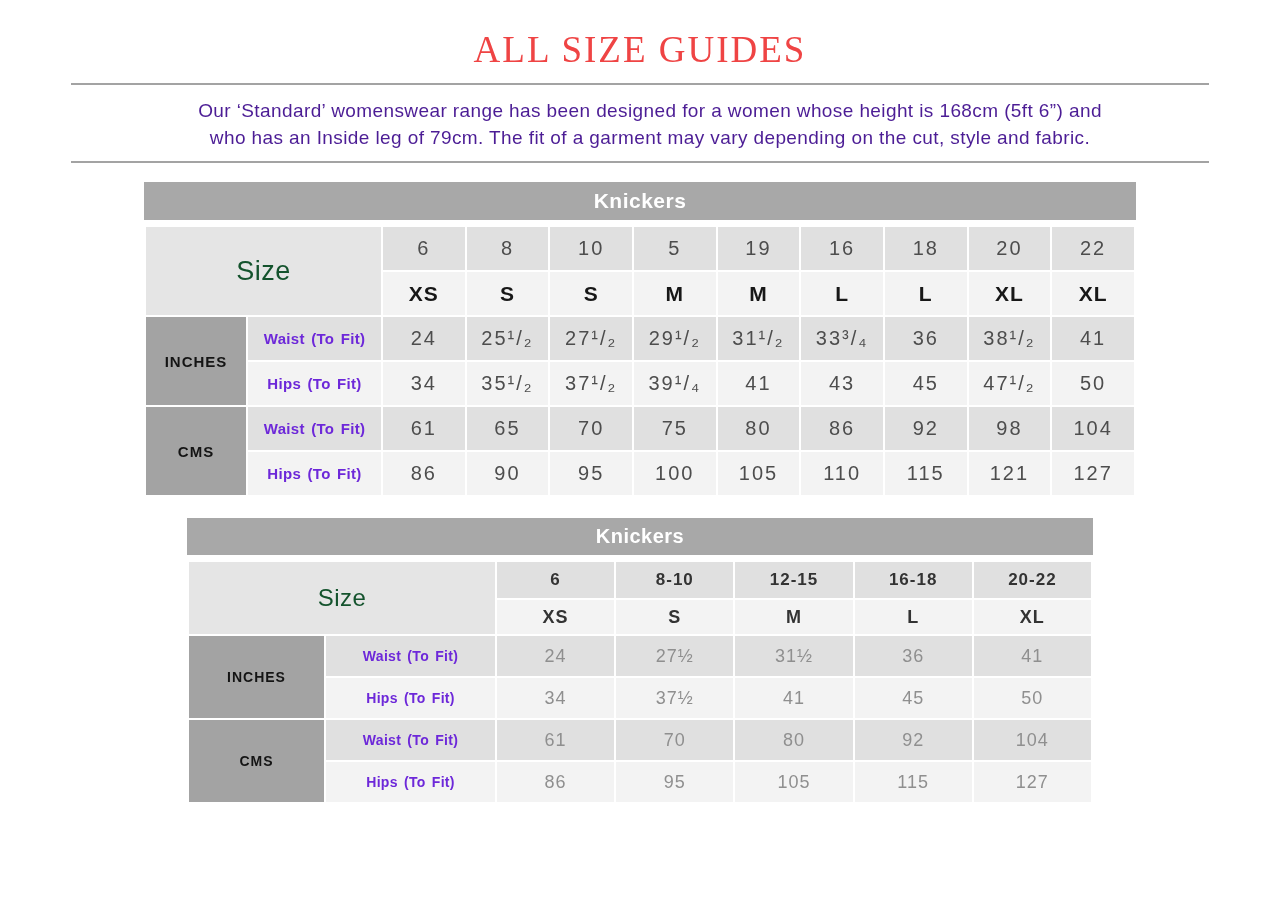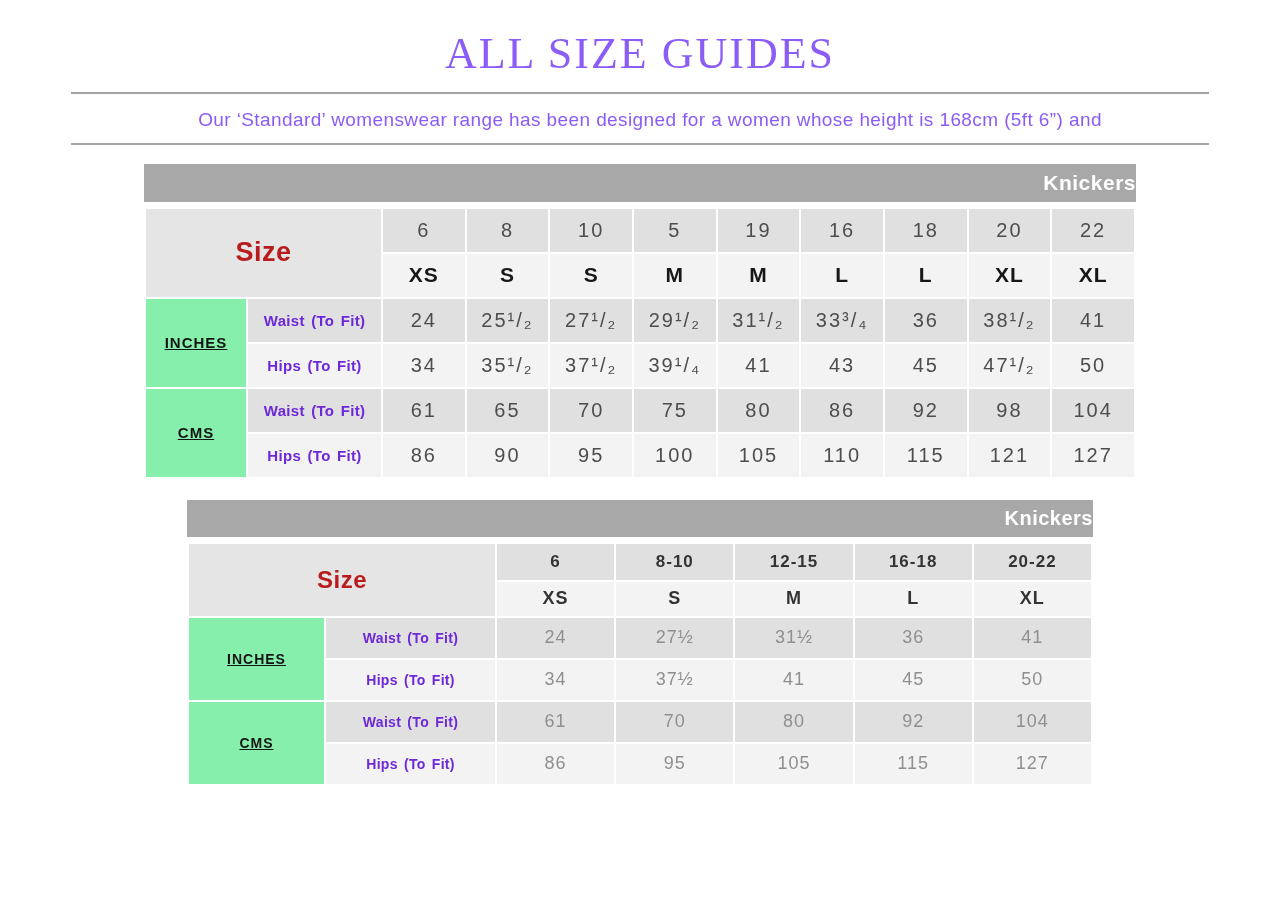--- a/index.html
+++ b/index.html
@@ -4,74 +4,74 @@
 <style>
   html,body{margin:0;padding:0;}
   body{
     width:1280px;height:911px;background:#ffffff;overflow:hidden;
     font-family:"Liberation Sans","DejaVu Sans",sans-serif;
     -webkit-font-smoothing:antialiased;
   }
   .page-title{
     margin:28px 0 0;text-align:center;
     font-family:"Liberation Serif","DejaVu Serif",serif;
-    font-weight:400;font-size:44px;line-height:1.2;letter-spacing:2px;color:#8b5cf6;
+    font-weight:400;font-size:37px;line-height:1.2;letter-spacing:2px;color:#ef4444;
   }
   .rule{
     border:0;border-top:2px solid #a3a3a3;
     width:1138px;margin:11px auto 0;
   }
   .rule.bottom{margin-top:10px;}
   .intro{
     margin:12px auto 0;text-align:center;
-    font-size:19px;line-height:27px;color:#8b5cf6;letter-spacing:0.4px;padding-left:20px;
+    font-size:19px;line-height:27px;color:#4c1d95;letter-spacing:0.4px;padding-left:20px;
   }
   .guide{margin:0 auto;}
   .g1{width:992px;margin-top:19px;}
   .g2{width:906px;margin-top:21px;}
   .table-header{
     height:38px;background:#a8a8a8;margin-bottom:5px;
-    display:flex;align-items:center;justify-content:flex-end;
+    display:flex;align-items:center;justify-content:center;
     color:#ffffff;font-size:21px;font-weight:700;letter-spacing:0.5px;
   }
   .g2 .table-header{height:37px;font-size:20px;}
   table.size-table{width:100%;border-collapse:collapse;table-layout:fixed;}
   .size-table td{
     border:2px solid #ffffff;text-align:center;vertical-align:middle;padding:0;
     overflow:hidden;white-space:nowrap;
   }
   .g1 tr{height:45px;}
   .g2 tr.r-sz{height:38px;}
   .g2 tr.r-lt{height:36px;}
   .g2 tr.r-d{height:42px;}
   .g1 .c-unit{width:102px;}  .g1 .c-label{width:135px;}
   .g2 .c-unit{width:137px;}  .g2 .c-label{width:171px;}
   .dark{background:#e0e0e0;}
   .light{background:#f3f3f3;}
-  .size-cell{background:#e5e5e5;font-size:27px;font-weight:700;color:#b91c1c;letter-spacing:0.5px;}
+  .size-cell{background:#e5e5e5;font-size:27px;font-weight:400;color:#14532d;letter-spacing:0.5px;}
   .g2 .size-cell{font-size:24px;}
-  .unit{background:#86efac;font-weight:700;font-size:15px;color:#141414;letter-spacing:1px;text-decoration:underline;}
+  .unit{background:#a3a3a3;font-weight:700;font-size:15px;color:#141414;letter-spacing:1px;}
   .g2 .unit{font-size:14px;}
   .rowlabel{font-weight:700;font-size:15px;color:#6d28d9;letter-spacing:0.3px;word-spacing:2px;}
   .g2 .rowlabel{font-size:14px;}
   .num{font-size:20px;color:#4d4d4d;letter-spacing:2px;}
   .letter{font-size:21px;font-weight:600;color:#171717;letter-spacing:1px;}
   .val{font-size:20px;color:#4d4d4d;letter-spacing:2px;}
   .g2 .num{font-size:17px;font-weight:600;color:#333333;letter-spacing:1px;}
   .g2 .letter{font-size:18px;font-weight:600;color:#333333;}
   .g2 .val{font-size:18px;color:#8f8f8f;letter-spacing:1px;}
 </style>
 </head>
 <body>
 
 <h1 class="page-title">ALL SIZE GUIDES</h1>
 
 <hr class="rule top">
 
-<p class="intro"><span>Our ‘Standard’ womenswear range has been designed for a women whose height is 168cm (5ft 6”) and</span><br></p>
+<p class="intro"><span>Our ‘Standard’ womenswear range has been designed for a women whose height is 168cm (5ft 6”) and</span><br><span>who has an Inside leg of 79cm. The fit of a garment may vary depending on the cut, style and fabric.</span></p>
 
 <hr class="rule bottom">
 
 <section class="guide g1">
   <div class="table-header">
     <span>Knickers</span>
   </div>
   <table class="size-table">
     <colgroup>
         <col class="c-unit">

